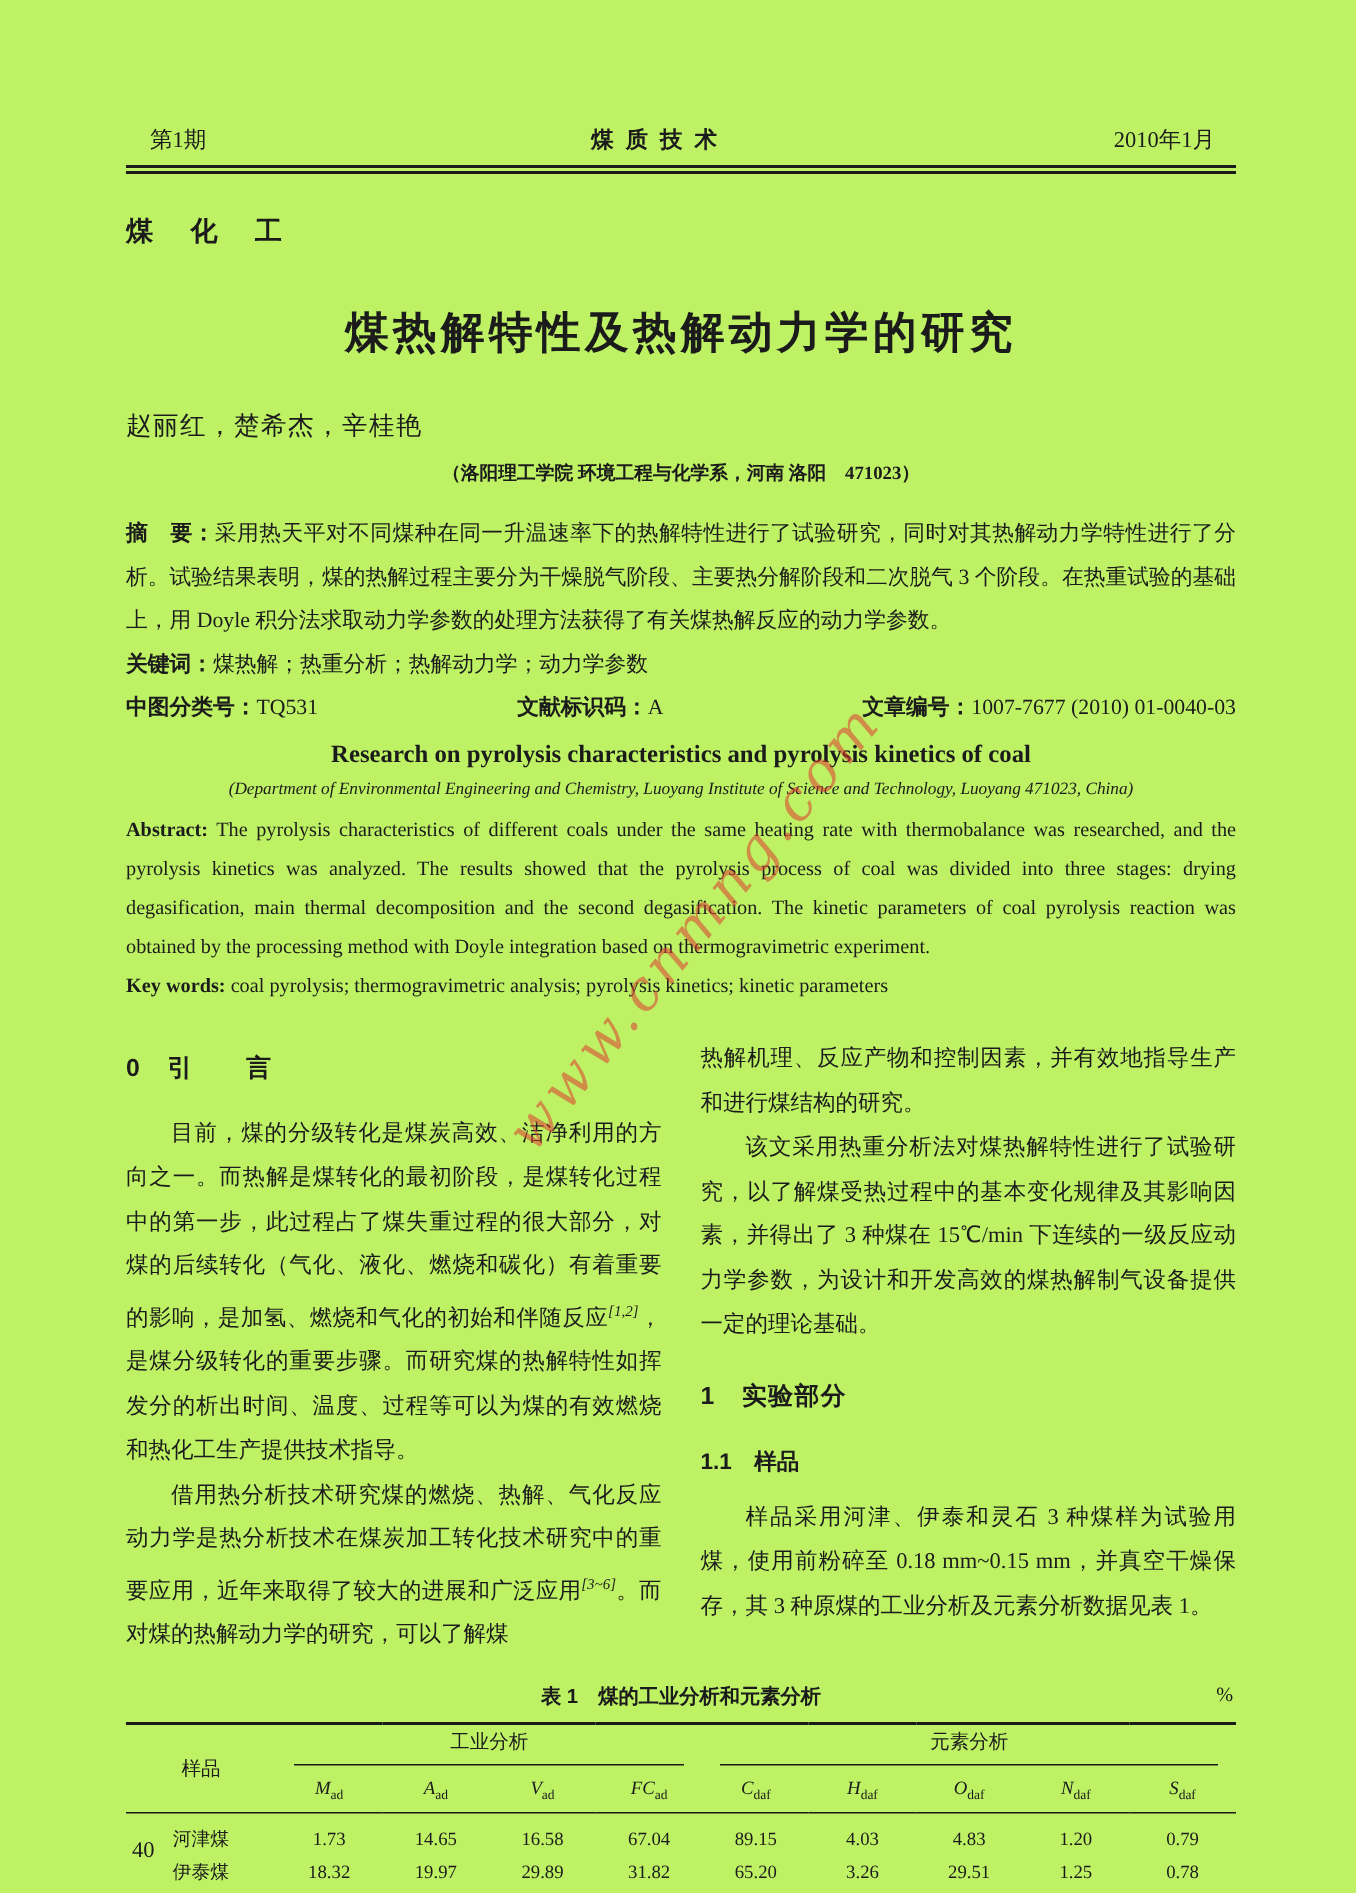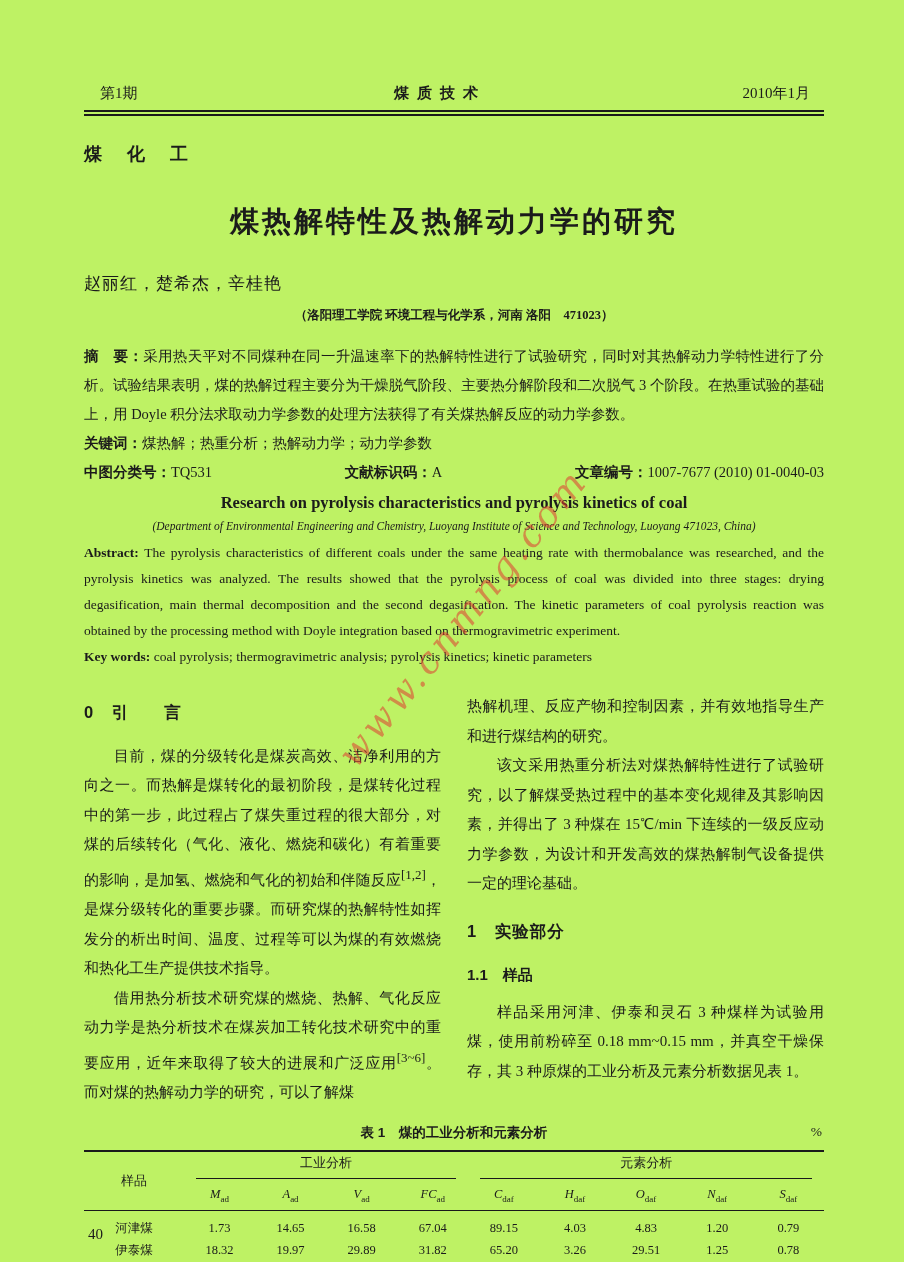--- a/index.html
+++ b/index.html
@@ -35,21 +35,21 @@
   .en-abs { margin-top:8px; font-size:13.5px; line-height:26px; text-align:justify; }
   .en-kw { font-size:13.5px; line-height:26px; }
   
   .columns { display:flex; gap:26px; margin-top:22px; }
   .col { width:357px; font-size:15px; line-height:29.5px; text-align:justify; }
   .col h2 { font-family:"Liberation Sans", sans-serif; font-size:16.5px; font-weight:bold;
     margin:6px 0 14px 0; letter-spacing:1px; }
   .col h3 { font-family:"Liberation Sans", sans-serif; font-size:15px; font-weight:bold;
     margin:10px 0 8px 0; }
   .col p.ind { text-indent:2em; }
-  .col sup { font-size:13px; }
+  .col sup { font-size:10px;font-style:italic; }
   .col .h2b { margin-top:18px; }
   
   .tbl-block { margin-top:16px; }
   .tbl-caption { position:relative; text-align:center; font-family:"Liberation Sans", sans-serif;
     font-weight:bold; font-size:13.5px; margin-bottom:8px; }
   .tbl-caption .unit { position:absolute; right:2px; top:0; font-weight:normal;
     font-family:"Liberation Serif", serif; }
   table { width:100%; border-collapse:collapse; table-layout:fixed;
     border-top:2.5px solid #1a1a1a; border-bottom:2.5px solid #1a1a1a; }
   th, td { font-weight:normal; text-align:center; font-size:12.5px; padding:0; }

